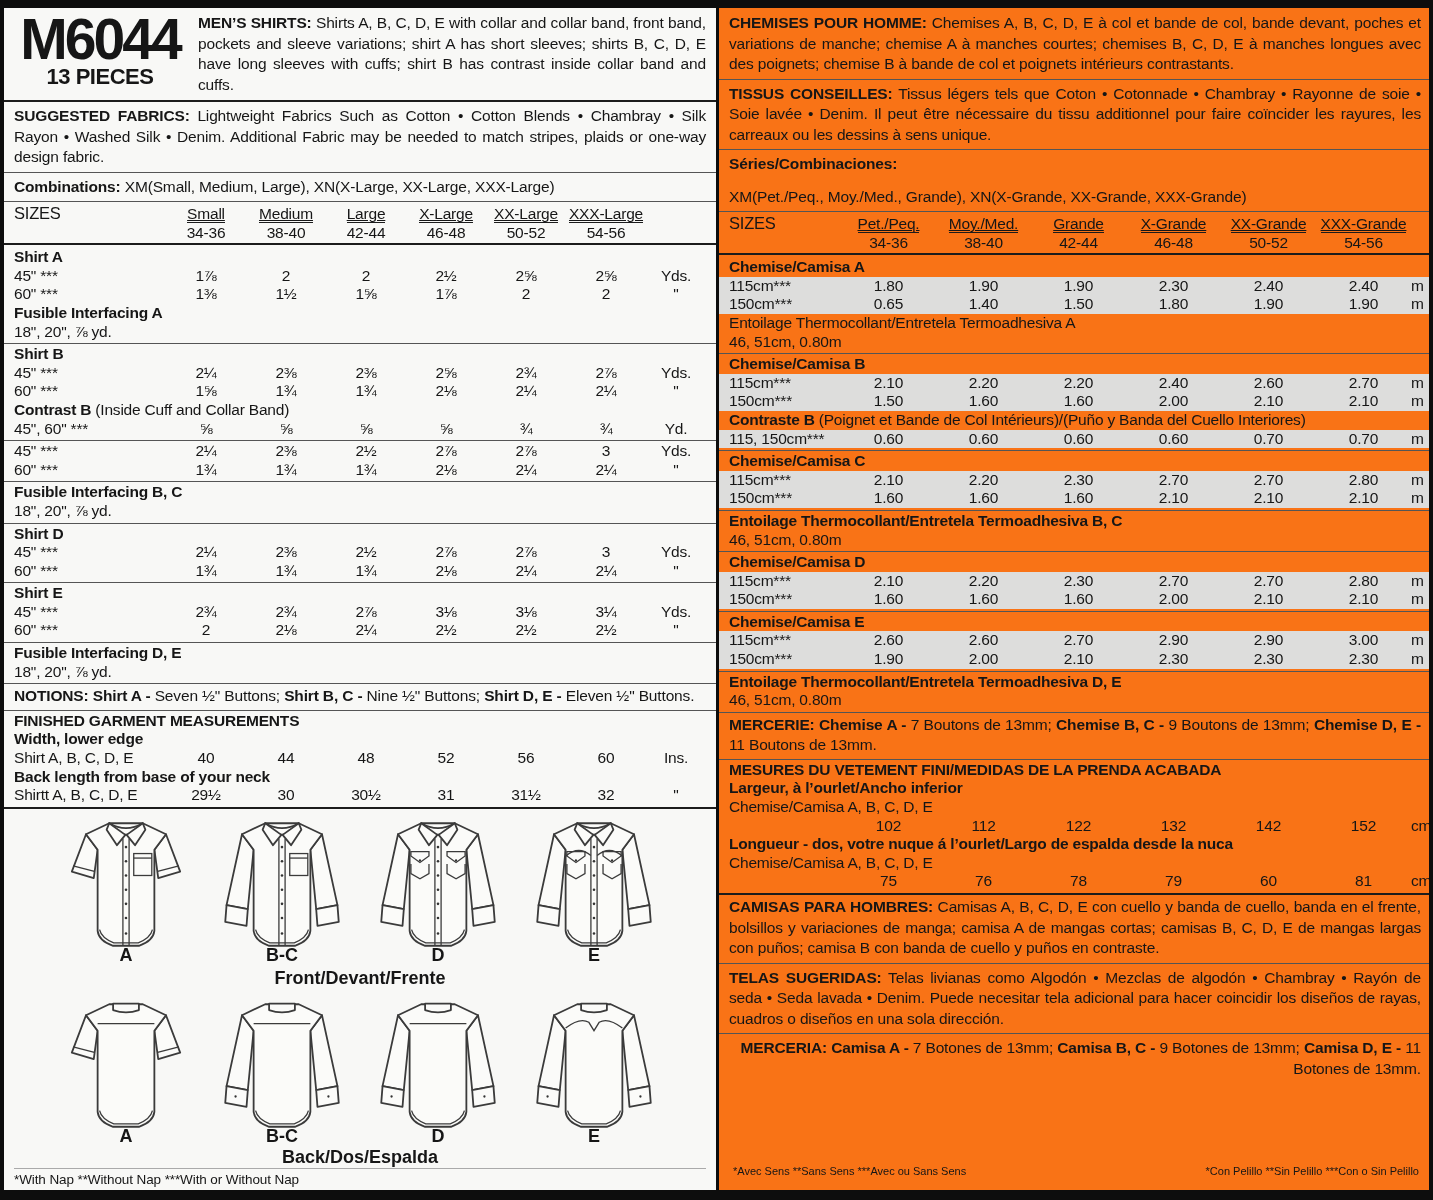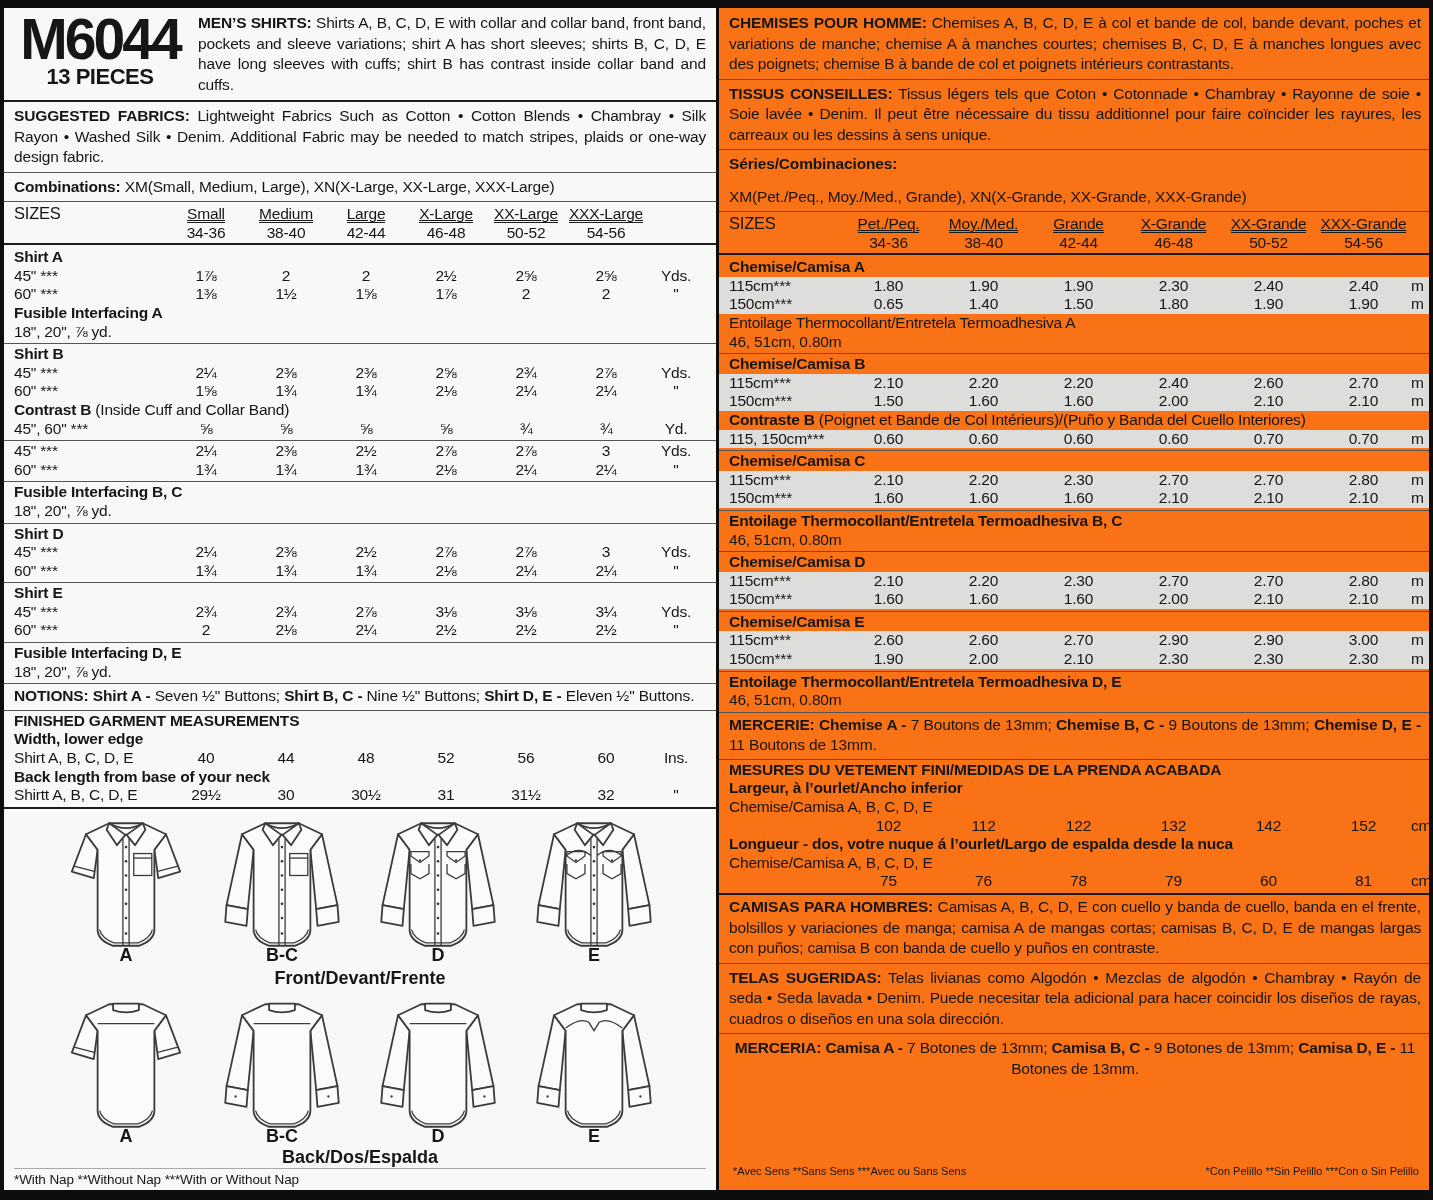--- a/index.html
+++ b/index.html
@@ -690,19 +690,19 @@
           <div class="c">79</div>
           <div class="c">60</div>
           <div class="c">81</div>
           <div class="u">cm</div>
         </div>
       </div>
     <p class="para"><span class="b">CAMISAS PARA HOMBRES:</span> <span>Camisas A, B, C, D, E con cuello y banda de cuello, banda en el frente, bolsillos y variaciones de manga; camisa A de mangas cortas; camisas B, C, D, E de mangas largas con puños; camisa B con banda de cuello y puños en contraste.</span></p>
     <hr class="line">
     <p class="para"><span class="b">TELAS SUGERIDAS:</span> <span>Telas livianas como Algodón • Mezclas de algodón • Chambray • Rayón de seda • Seda lavada • Denim. Puede necesitar tela adicional para hacer coincidir los diseños de rayas, cuadros o diseños en una sola dirección.</span></p>
     <hr class="line">
-    <p class="para" style="text-align:center" id="right-merceria"><span class="b">MERCERIA: </span><span class="b">Camisa A - </span><span>7 Botones de 13mm; </span><span class="b">Camisa B, C - </span><span>9 Botones de 13mm; </span><span class="b">Camisa D, E - </span><span>11 Botones de 13mm.</span></p>
+    <p class="para" style="text-align:right" id="right-merceria"><span class="b">MERCERIA: </span><span class="b">Camisa A - </span><span>7 Botones de 13mm; </span><span class="b">Camisa B, C - </span><span>9 Botones de 13mm; </span><span class="b">Camisa D, E - </span><span>11 Botones de 13mm.</span></p>
     <div class="foot-right">
       <span>*Avec Sens **Sans Sens ***Avec ou Sans Sens</span>
       <span>*Con Pelillo **Sin Pelillo ***Con o Sin Pelillo</span>
     </div>
   </div>
 </div>
 
 </body></html>

